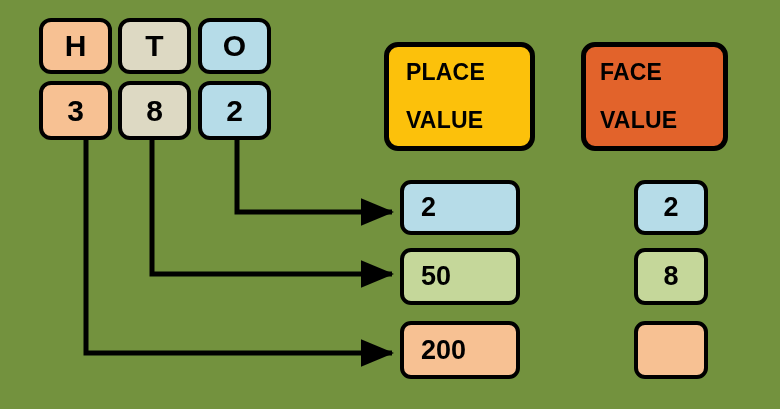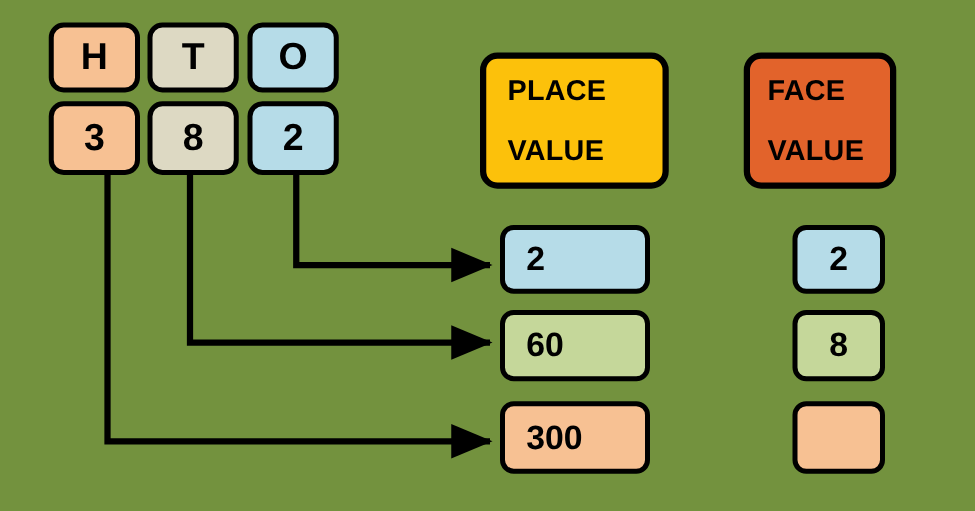--- a/index.html
+++ b/index.html
@@ -120,33 +120,33 @@
   </div>
   <div class="box center digit-cell c-blue" style="left:198px; top:81px; width:73px; height:59px;">
     <span>2</span>
   </div>
 
   <div class="box cat-header c-gold" style="left:384px; top:42px; width:151px; height:109px;">
     <span>PLACE</span>
     <span>VALUE</span>
   </div>
 
-  <div class="box cat-header narrow c-red" style="left:595px; top:42px; width:122px; height:109px;">
+  <div class="box cat-header narrow c-red" style="left:581px; top:42px; width:147px; height:109px;">
     <span>FACE</span>
     <span>VALUE</span>
   </div>
 
   <div class="box left value-box c-blue" style="left:400px; top:180px; width:120px; height:55px;">
     <span>2</span>
   </div>
   <div class="box left value-box c-green" style="left:400px; top:248px; width:120px; height:57px;">
-    <span>60</span>
+    <span>50</span>
   </div>
   <div class="box left value-box c-peach" style="left:400px; top:321px; width:120px; height:58px;">
-    <span>300</span>
+    <span>200</span>
   </div>
 
   <div class="box center value-box c-blue" style="left:634px; top:180px; width:74px; height:55px;">
     <span>2</span>
   </div>
   <div class="box center value-box c-green" style="left:634px; top:248px; width:74px; height:57px;">
     <span>8</span>
   </div>
   <div class="box center value-box c-peach" style="left:634px; top:321px; width:74px; height:58px;">
     <span></span>

